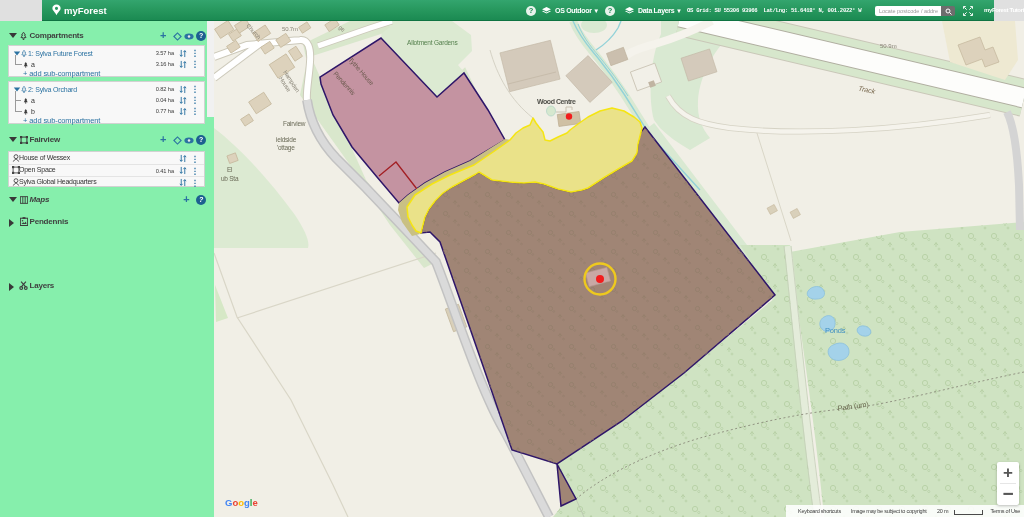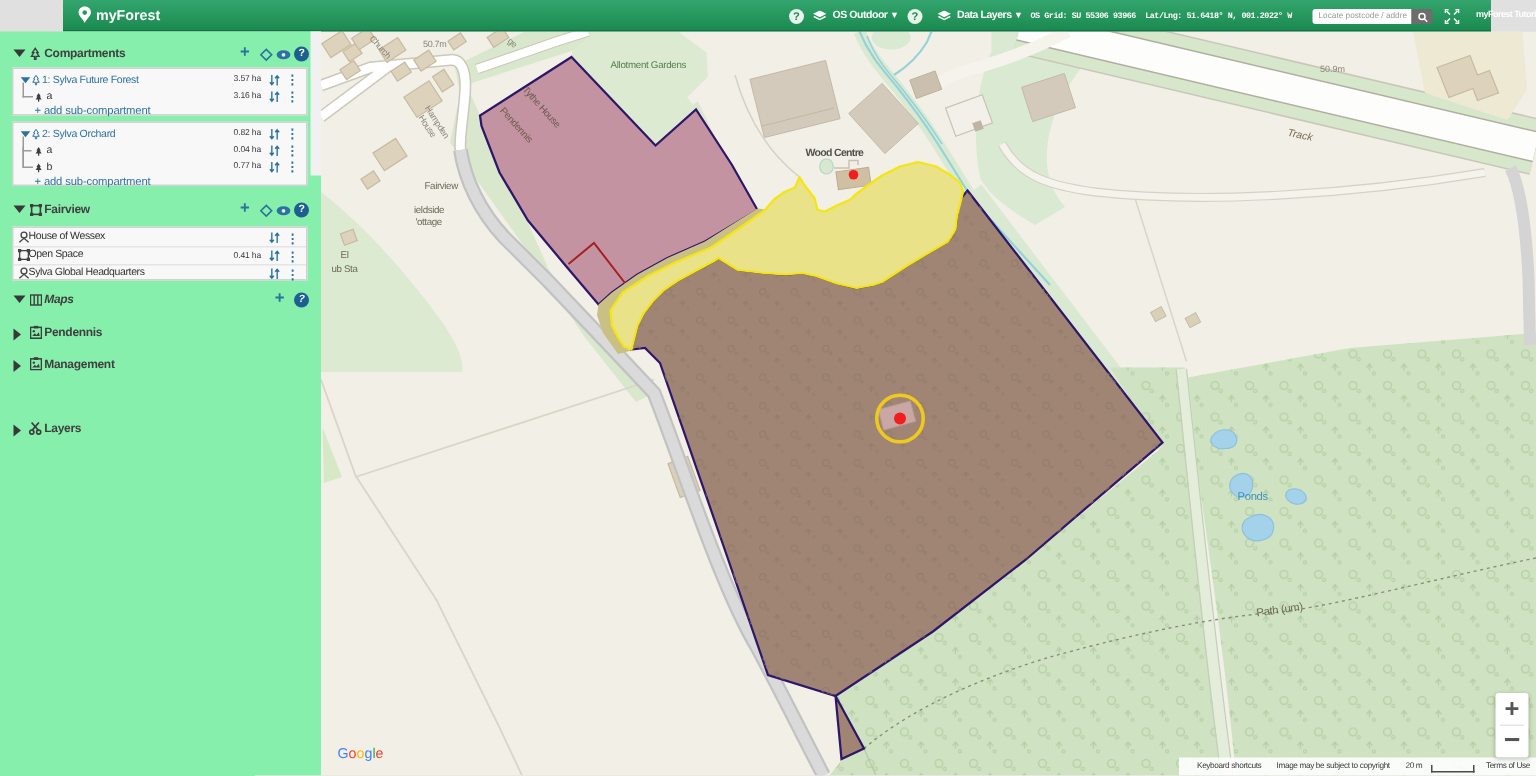--- a/index.html
+++ b/index.html
@@ -25,21 +25,21 @@
       font-size:7px;font-weight:700;text-align:center;line-height:10px;top:2px;}
   .row{position:absolute;left:0;width:100%;}
   .ha{position:absolute;right:30px;font-size:5.7px;color:#3a3a3a;letter-spacing:-0.1px;}
   .sort{position:absolute;right:17px;top:0px;}
   .dots{position:absolute;right:5px;color:#2b72a1;font-size:8.5px;font-weight:700;}
   svg text{font-family:"Liberation Sans",sans-serif;}
   #attrib{position:absolute;left:786px;top:505px;width:238px;height:12px;background:rgba(255,255,255,.88);
      font-size:5.5px;letter-spacing:-0.25px;color:#3c3c3c;line-height:12px;}
   #zoomctl{position:absolute;left:997px;top:462px;width:22px;height:43px;background:#fff;border-radius:2px;
      box-shadow:0 1px 3px rgba(0,0,0,.25);}
-  #glogo{position:absolute;left:225px;top:497px;font-size:9.5px;font-weight:400;letter-spacing:0px;}
+  #glogo{position:absolute;left:225px;top:497px;font-size:9.5px;font-weight:700;letter-spacing:0px;}
 </style>
 </head>
 <body>
 <div id="app">
 
 <svg id="map" class="abs" style="left:214px;top:21px" width="810" height="496" viewBox="214 21 810 496">
   <defs>
     <pattern id="wood" width="23" height="21" patternUnits="userSpaceOnUse">
       <circle cx="5" cy="5" r="2.6" fill="none" stroke="#b5cfa4" stroke-width="0.9"></circle>
       <circle cx="8.8" cy="8.5" r="1.1" fill="none" stroke="#b5cfa4" stroke-width="0.7"></circle>
@@ -483,30 +483,20 @@
     <span class="tri triright"></span>
     <svg class="abs" style="left:20px;top:2px" width="8" height="9" viewBox="0 0 11 12">
           <rect x="0.5" y="1.5" width="10" height="10" fill="none" stroke="#3d3d3d" stroke-width="1.4"></rect>
           <rect x="3.5" y="0" width="4" height="2.5" fill="#3d3d3d"></rect>
           <circle cx="3.5" cy="5" r="1.1" fill="#3d3d3d"></circle>
           <path d="M2 9.5 L4.5 7 L6 8.5 L8 6 L9 9.5 Z" fill="#3d3d3d"></path>
         </svg>
     <span class="lbl">Pendennis</span>
   </div>
 
-  <div class="hdr" style="top:215px;">
-    <span class="tri triright"></span>
-    <svg class="abs" style="left:20px;top:2px" width="8" height="9" viewBox="0 0 11 12">
-          <rect x="0.5" y="1.5" width="10" height="10" fill="none" stroke="#3d3d3d" stroke-width="1.4"></rect>
-          <rect x="3.5" y="0" width="4" height="2.5" fill="#3d3d3d"></rect>
-          <circle cx="3.5" cy="5" r="1.1" fill="#3d3d3d"></circle>
-          <path d="M2 9.5 L4.5 7 L6 8.5 L8 6 L9 9.5 Z" fill="#3d3d3d"></path>
-        </svg>
-    <span class="lbl">Management</span>
-  </div>
 
 
   <div class="hdr" style="top:258px;">
     <span class="tri triright"></span>
     <svg class="abs" style="left:19px;top:2px" width="9" height="9" viewBox="0 0 13 13">
           <path d="M3 1 L10 9 M10 1 L3 9" stroke="#3d3d3d" stroke-width="1.6"></path>
           <circle cx="3.2" cy="10.2" r="2" fill="none" stroke="#3d3d3d" stroke-width="1.6"></circle>
           <circle cx="9.8" cy="10.2" r="2" fill="none" stroke="#3d3d3d" stroke-width="1.6"></circle>
         </svg>
     <span class="lbl">Layers</span>

